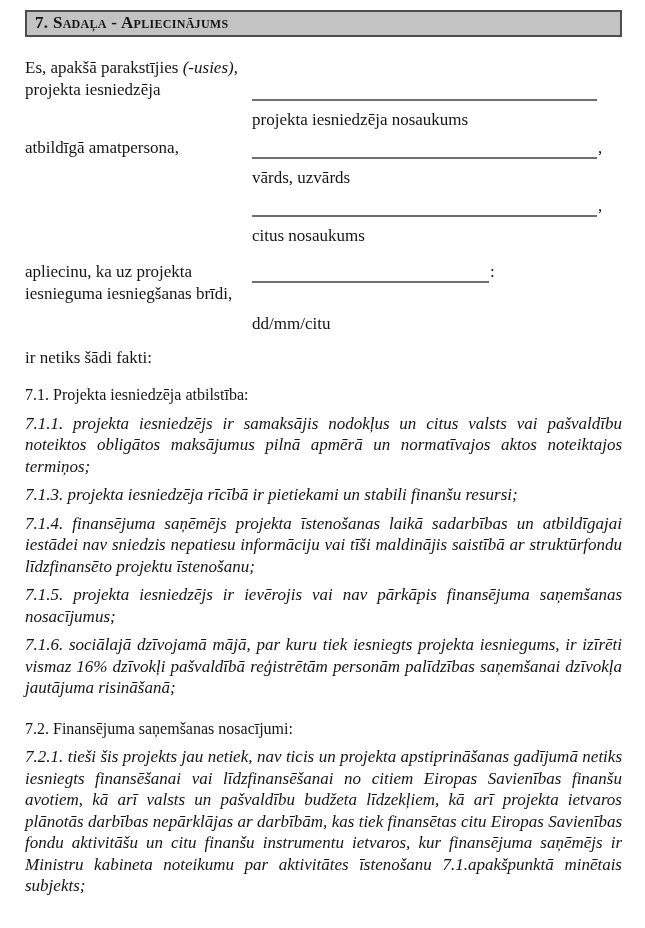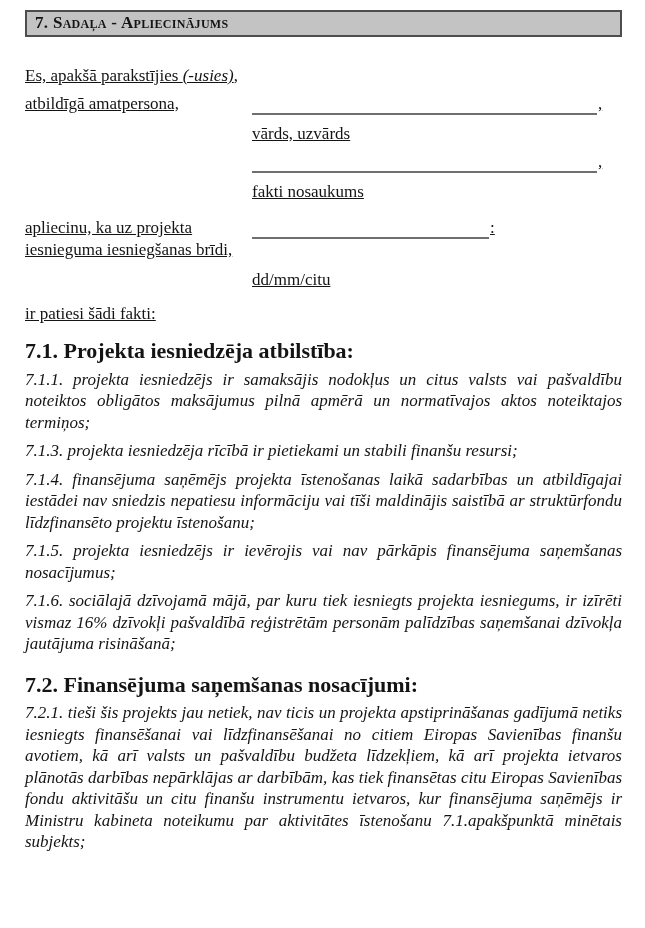--- a/index.html
+++ b/index.html
@@ -19,40 +19,40 @@
     background: var(--header_bg, #c3c3c3);
     border: 2px solid var(--header_border, #4d4d4d);
     box-sizing: border-box;
     padding: 1px 8px 2px 8px;
     font-weight: bold;
     font-variant: small-caps;
     font-size: 17px;
     line-height: 20px;
     letter-spacing: 0.3px;
   }
-  .form-area { margin-top: 28px; line-height: 22px; text-decoration: underline; }
+  .form-area { margin-top: 20px; line-height: 22px; }
   .intro { margin: 0; }
   .form-row { display: flex; }
   .col-label { flex: 0 0 227px; width: 227px; }
   .col-field { flex: 1 1 auto; }
   .line-row { display: flex; align-items: flex-end; }
   .field-line {
     display: inline-block;
     height: 20px;
     width: 345px;
     border-bottom: 2px solid var(--line_color, #6f6f6f);
   }
   .field-line.date { width: 237px; }
   .suffix { padding-left: 1px; }
   .caption { margin-top: 8px; }
   .row-gap { margin-top: 6px; }
   .confirm { margin-top: 14px; }
   .confirm-caption { margin-left: 227px; margin-top: 8px; }
   .closing { margin: 12px 0 0 0; line-height: 22px; }
-  .sec-heading { font-size: 22px; font-weight: bold; margin: 15px 0 0 0; line-height: 21.5px; }
+  .sec-heading { font-size: 16px; font-weight: normal; margin: 15px 0 0 0; line-height: 21.5px; }
   .sec-heading.second { margin-top: 19px; }
   .clause {
     margin: 7px 0 0 0;
     text-align: justify;
     line-height: 21.5px;
     font-style: italic;
   }
 </style>
 </head>
 <body style="--header_bg: #c3c3c3; --header_border: #4d4d4d; --line_color: #6f6f6f;">
@@ -60,58 +60,68 @@
 <div class="page">
 
   <div class="header-bar">
     <span>7. Sadaļa - Apliecinājums</span>
   </div>
 
   <div class="form-area">
 
     <p class="intro"><span>Es, apakšā parakstījies </span><i>(-usies)</i><span>,</span></p>
 
+    <div class="form-row">
+      <div class="col-label">projekta iesniedzēja</div>
+      <div class="col-field">
+        <div class="line-row">
+          <span class="field-line"></span>
+            <span class="suffix"></span>
+        </div>
+        <div class="caption">projekta iesniedzēja nosaukums</div>
+      </div>
+    </div>
 
     <div class="form-row row-gap">
       <div class="col-label">atbildīgā amatpersona,</div>
       <div class="col-field">
         <div class="line-row">
           <span class="field-line"></span>
             <span class="suffix">,</span>
         </div>
         <div class="caption">vārds, uzvārds</div>
       </div>
     </div>
 
     <div class="form-row row-gap">
       <div class="col-label"></div>
       <div class="col-field">
         <div class="line-row">
           <span class="field-line"></span>
             <span class="suffix">,</span>
         </div>
-        <div class="caption">fakti nosaukums</div>
+        <div class="caption">citus nosaukums</div>
       </div>
     </div>
 
     <div class="confirm">
       <div class="form-row" style="align-items:flex-start;">
         <div class="col-label">
           <div>apliecinu, ka uz projekta</div>
           <div>iesnieguma iesniegšanas brīdi,</div>
         </div>
         <div class="line-row" style="margin-bottom:1px;">
           <span class="field-line date"></span>
             <span class="suffix">:</span>
         </div>
       </div>
       <div class="confirm-caption">dd/mm/citu</div>
     </div>
 
-    <p class="closing">ir patiesi šādi fakti:</p>
+    <p class="closing">ir netiks šādi fakti:</p>
   </div>
 
   <div>
     <h2 class="sec-heading">7.1. Projekta iesniedzēja atbilstība:</h2>
     <p class="clause">7.1.1. projekta iesniedzējs ir samaksājis nodokļus un citus valsts vai pašvaldību noteiktos obligātos maksājumus pilnā apmērā un normatīvajos aktos noteiktajos termiņos;</p>
     <p class="clause">7.1.3. projekta iesniedzēja rīcībā ir pietiekami un stabili finanšu resursi;</p>
     <p class="clause">7.1.4. finansējuma saņēmējs projekta īstenošanas laikā sadarbības un atbildīgajai iestādei nav sniedzis nepatiesu informāciju vai tīši maldinājis saistībā ar struktūrfondu līdzfinansēto projektu īstenošanu;</p>
     <p class="clause">7.1.5. projekta iesniedzējs ir ievērojis vai nav pārkāpis finansējuma saņemšanas nosacījumus;</p>
     <p class="clause">7.1.6. sociālajā dzīvojamā mājā, par kuru tiek iesniegts projekta iesniegums, ir izīrēti vismaz 16% dzīvokļi pašvaldībā reģistrētām personām palīdzības saņemšanai dzīvokļa jautājuma risināšanā;</p>
   </div>

